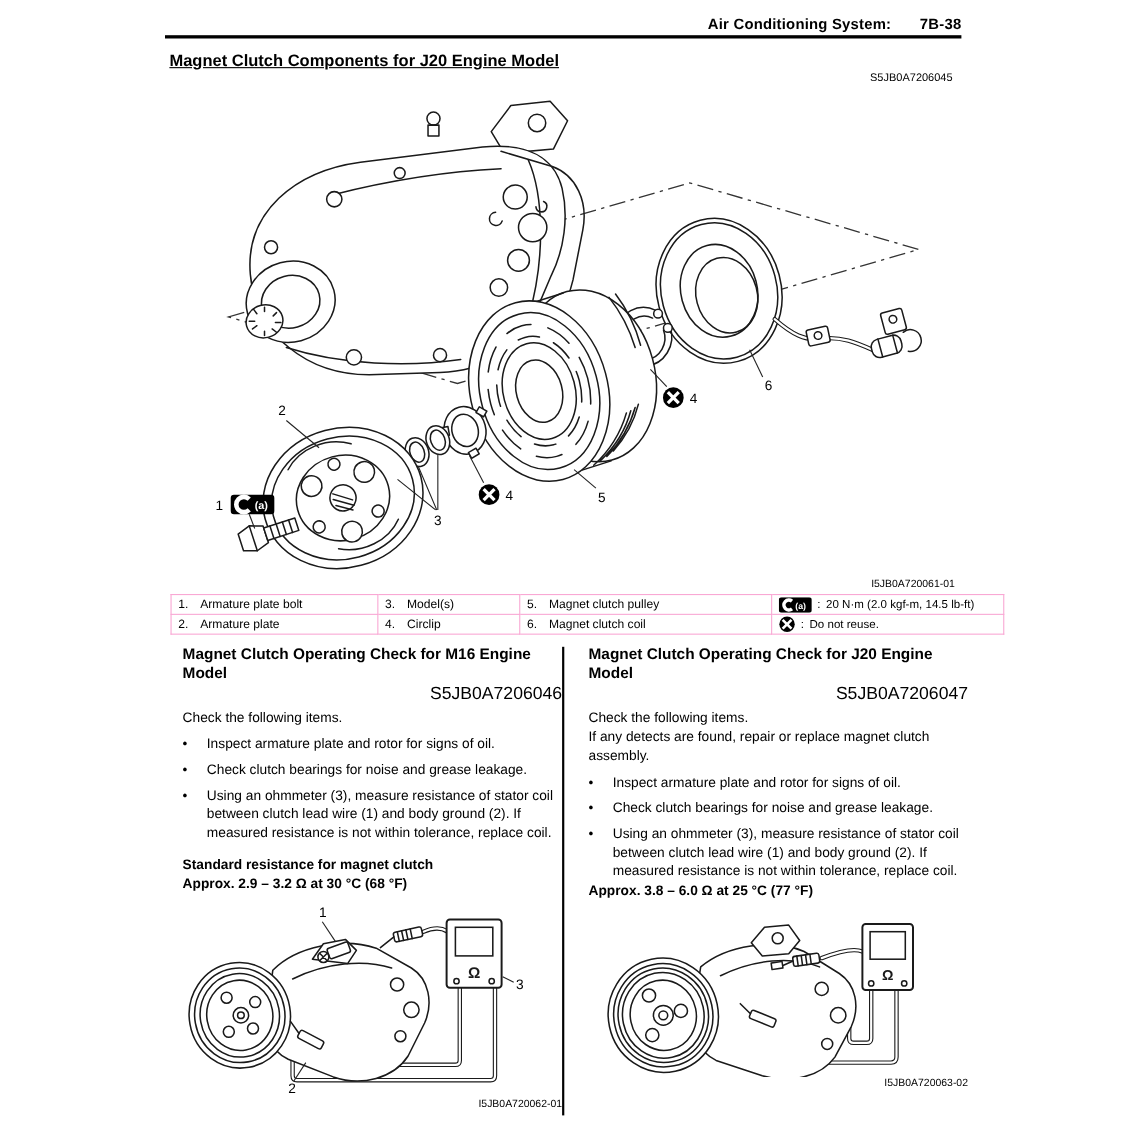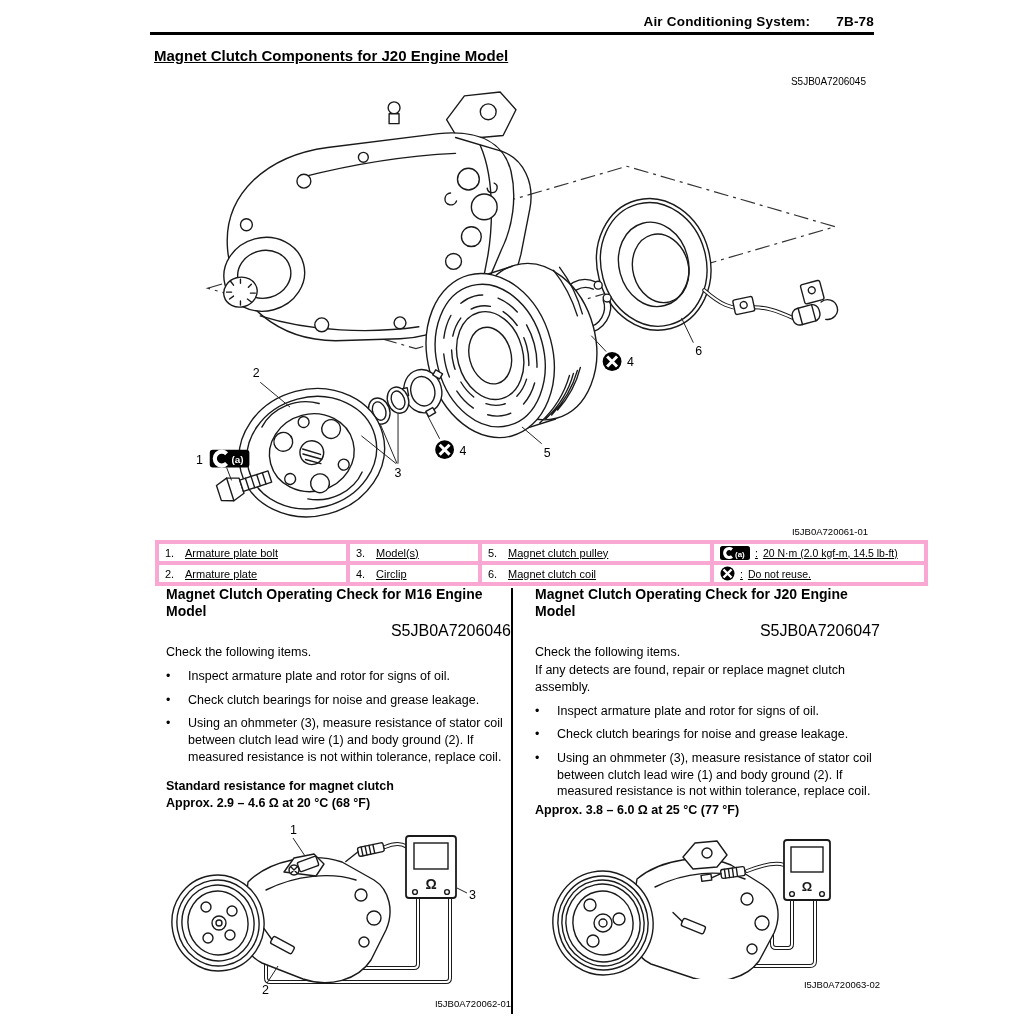--- a/index.html
+++ b/index.html
@@ -4,28 +4,28 @@
 <style>
   html,body{margin:0;padding:0;background:#fff;}
   .page{position:relative;width:1024px;height:1024px;background:#fff;color:#000;
         font-family:"Liberation Sans",sans-serif;overflow:hidden;}
   
   .hdr{position:absolute;left:150px;top:14px;width:724px;text-align:right;
        font-weight:bold;font-size:13.5px;letter-spacing:.2px;}
   .hdr .pg{margin-left:22px;}
   .hdr-rule{position:absolute;left:150px;top:32px;width:724px;height:3px;background:#000;}
   .doc-title{position:absolute;left:154px;top:47px;font-weight:bold;font-size:15px;text-decoration:underline;}
-  .doc-code{position:absolute;left:150px;top:76px;width:716px;text-align:right;font-size:10px;}
+  .doc-code{position:absolute;left:150px;top:66px;width:716px;text-align:right;font-size:10px;}
   
   .main-fig{position:absolute;left:150px;top:86px;width:724px;height:440px;}
   .main-figcode{position:absolute;left:150px;top:526px;width:718px;text-align:right;font-size:9.5px;}
   
   table.parts{position:absolute;left:155px;top:540px;width:713px;border-collapse:collapse;
               font-size:11px;table-layout:fixed;}
-  table.parts td{border:4px solid #f9a8d4;height:15px;padding:1px 4px 1px 6px;vertical-align:middle;white-space:nowrap;overflow:hidden;text-decoration:underline;}
+  table.parts td{border:1px solid #f9a8d4;height:15px;padding:1px 4px 1px 6px;vertical-align:middle;white-space:nowrap;overflow:hidden;}
   td.c1{width:177px;} td.c2{width:118px;} td.c3{width:218px;} td.c4{width:200px;}
   .pnum{display:inline-block;width:20px;}
   .notecell{display:flex;align-items:center;gap:5px;font-size:10.5px;}
   .notecell svg{flex:none;}
   
   .col-divider{position:absolute;left:511px;top:588px;width:1.5px;height:426px;background:#000;}
   .col{position:absolute;top:586px;margin-left:12px;}
   .col.left{left:154px;width:345px;}
   .col.right{left:523px;width:345px;}
   .col h3{margin:0;font-size:14px;line-height:1.22;font-weight:bold;}
@@ -47,21 +47,21 @@
   svg .tubeB{stroke:#1a1a1a;stroke-width:4;fill:none;stroke-linejoin:round;stroke-linecap:round;}
   svg .tubeW{stroke:#fff;stroke-width:2;fill:none;stroke-linejoin:round;stroke-linecap:round;}
 </style>
 </head>
 <body>
 
 <div class="page">
 
   <div class="hdr">
     <span>Air Conditioning System:</span>
-    <span class="pg">7B-78</span>
+    <span class="pg">7B-38</span>
   </div>
   <div class="hdr-rule"></div>
 
   <div class="doc-title">Magnet Clutch Components for J20 Engine Model</div>
   <div class="doc-code">S5JB0A7206045</div>
 
   <svg class="main-fig" viewBox="0 0 724 444">
 
     <polygon points="55,204 478,81 688,142 265,265" fill="none" stroke="#333" stroke-width="1.2" stroke-dasharray="15 5 3 5"></polygon>
 
@@ -257,21 +257,21 @@
       <li>
           <span class="mk">•</span>
           <span>Check clutch bearings for noise and grease leakage.</span>
         </li>
       <li>
           <span class="mk">•</span>
           <span>Using an ohmmeter (3), measure resistance of stator coil between clutch lead wire (1) and body ground (2). If measured resistance is not within tolerance, replace coil.</span>
         </li>
     </ul>
     <div class="spec-title">Standard resistance for magnet clutch</div>
-    <div class="spec-value">Approx. 2.9 – 4.6 Ω at 20 °C (68 °F)</div>
+    <div class="spec-value">Approx. 2.9 – 3.2 Ω at 30 °C (68 °F)</div>
 
     <svg class="subfig" width="345" height="178" viewBox="0 0 345 178">
 
       <path class="tubeB" d="M219,27 C233,21 242,25 247,34"></path>
       <path class="tubeB" d="M252,76 V144 Q252,148 248,148 H124 Q120,148 120,144 V130"></path>
       <path class="tubeB" d="M284,76 V158 Q284,162 280,162 H104 Q100,162 100,158 V142 L110,132"></path>
       <path class="tubeW" d="M219,27 C233,21 242,25 247,34"></path>
       <path class="tubeW" d="M252,76 V144 Q252,148 248,148 H124 Q120,148 120,144 V130"></path>
       <path class="tubeW" d="M284,76 V158 Q284,162 280,162 H104 Q100,162 100,158 V142 L110,132"></path>
 

